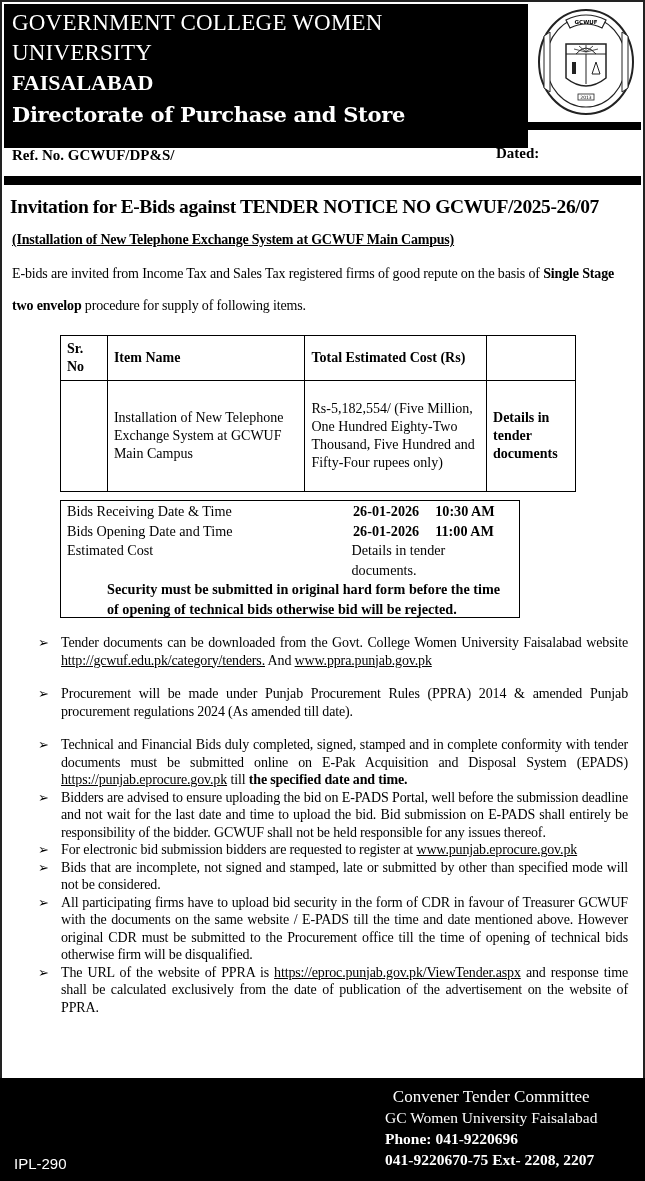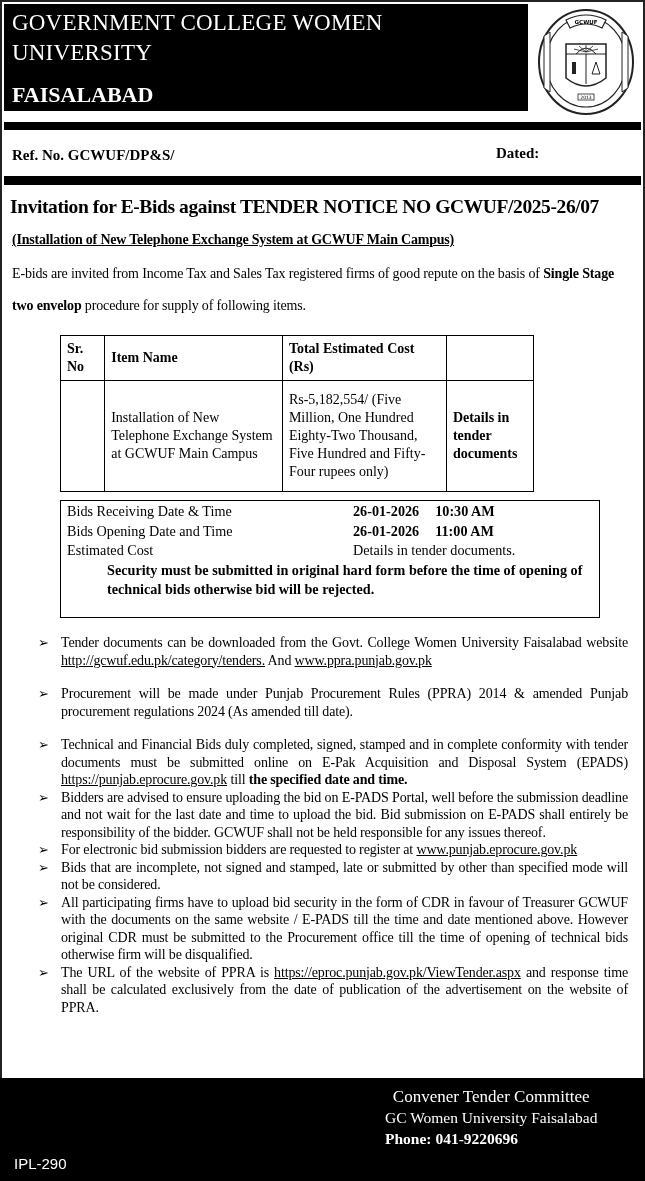--- a/index.html
+++ b/index.html
@@ -2,53 +2,53 @@
 <html><head>
 <meta charset="utf-8">
 <style>
   * { box-sizing: border-box; margin: 0; padding: 0; }
   html, body { width: 645px; height: 1181px; background: #ffffff; overflow: hidden; }
   body { position: relative; font-family: "Liberation Serif", serif; color: #000; }
 
   .page-frame { position: absolute; left: 0; top: 0; width: 645px; height: 1181px; border: 2px solid #222; }
 
   
-  .header-box { position: absolute; left: 4px; top: 4px; width: 524px; height: 107px; background: #000; color: #fff; padding: 2px 8px; }
+  .header-box { position: absolute; left: 4px; top: 4px; width: 524px; height: 144px; background: #000; color: #fff; padding: 2px 8px; }
   .header-line1 { font-size: 23px; letter-spacing: 0.2px; line-height: 30px; margin-top: 2px; }
-  .header-line2 { font-size: 22px; font-weight: bold; line-height: 30px; margin-top: 12px; }
+  .header-line2 { font-size: 22px; font-weight: bold; line-height: 30px; margin-top: 0; }
   .header-line3 { font-size: 21px; font-weight: bold; line-height: 26px; margin-top: 4px; font-family: "DejaVu Serif", serif; letter-spacing: -0.3px; }
 
   .logo { position: absolute; left: 536px; top: 6px; width: 100px; height: 112px; }
 
   .rule { position: absolute; left: 4px; width: 637px; background: #000; }
   .rule-top { top: 122px; height: 8px; }
   .rule-mid { top: 176px; height: 9px; }
 
   .ref-no { position: absolute; left: 12px; top: 147px; font-size: 15px; font-weight: bold; }
   .dated { position: absolute; left: 496px; top: 145px; font-size: 15px; font-weight: bold; }
 
   .title { position: absolute; left: 10px; top: 196px; font-size: 19.5px; font-weight: bold; letter-spacing: -0.4px; }
   .subtitle { position: absolute; left: 12px; top: 232px; font-size: 14px; font-weight: bold; text-decoration: underline; letter-spacing: -0.2px; }
   .intro { position: absolute; left: 12px; top: 258px; width: 620px; font-size: 14px; line-height: 32px; letter-spacing: -0.15px; }
   .intro b { font-weight: bold; }
 
   
-  table.items { position: absolute; left: 60px; top: 335px; width: 474px; border-collapse: collapse; font-size: 14px; padding-left: 32px; }
+  table.items { position: absolute; left: 60px; top: 335px; width: 516px; border-collapse: collapse; font-size: 14px; padding-left: 32px; }
   table.items td, table.items th { border: 1.5px solid #000; vertical-align: middle; text-align: left; padding: 2px 6px; line-height: 18px; }
   table.items th { font-weight: bold; height: 45px; }
   table.items td { height: 111px; }
   .c1 { width: 47px; }
   .c2 { width: 198px; }
   .c3 { width: 182px; }
   .c4 { width: 89px; }
   td.cost { vertical-align: top; padding-top: 0; }
   td.details { vertical-align: top; padding-top: 2px; font-weight: bold; }
 
   
-  .bid-box { position: absolute; left: 60px; top: 500px; width: 540px; height: 118px; border: 1.5px solid #000; padding: 1px 6px; font-size: 14.2px; line-height: 19.5px; }
+  .bid-box { position: absolute; left: 60px; top: 500px; width: 460px; height: 118px; border: 1.5px solid #000; padding: 1px 6px; font-size: 14.2px; line-height: 19.5px; }
   .bid-row { display: flex; }
   .bid-label { width: 286px; }
   .bid-val { font-weight: bold; }
   .bid-val .time { display: inline-block; margin-left: 16px; }
   .bid-row.bold .bid-label { font-weight: bold; }
   .bid-val.normal { font-weight: normal; }
   .bid-note { font-weight: bold; margin-left: 40px; }
 
   
   .bullets { position: absolute; left: 38px; top: 634px; width: 590px; font-size: 14px; line-height: 17.5px; text-align: justify; letter-spacing: -0.15px; }
@@ -179,14 +179,15 @@
     <span>The URL of the website of PPRA is </span><span class="link">https://eproc.punjab.gov.pk/ViewTender.aspx</span><span> and response time shall be calculated exclusively from the date of publication of the advertisement on the website of PPRA.</span>
   </div>
 </div>
 
 <div class="footer">
   <div class="ipl">IPL-290</div>
   <div class="signature">
     <div class="s-title">Convener Tender Committee</div>
     <div class="s-org">GC Women University Faisalabad</div>
     <div class="s-phone">Phone: 041-9220696</div>
+    <div class="s-ext">041-9220670-75 Ext- 2208, 2207</div>
   </div>
 </div>
 
 </body></html>

